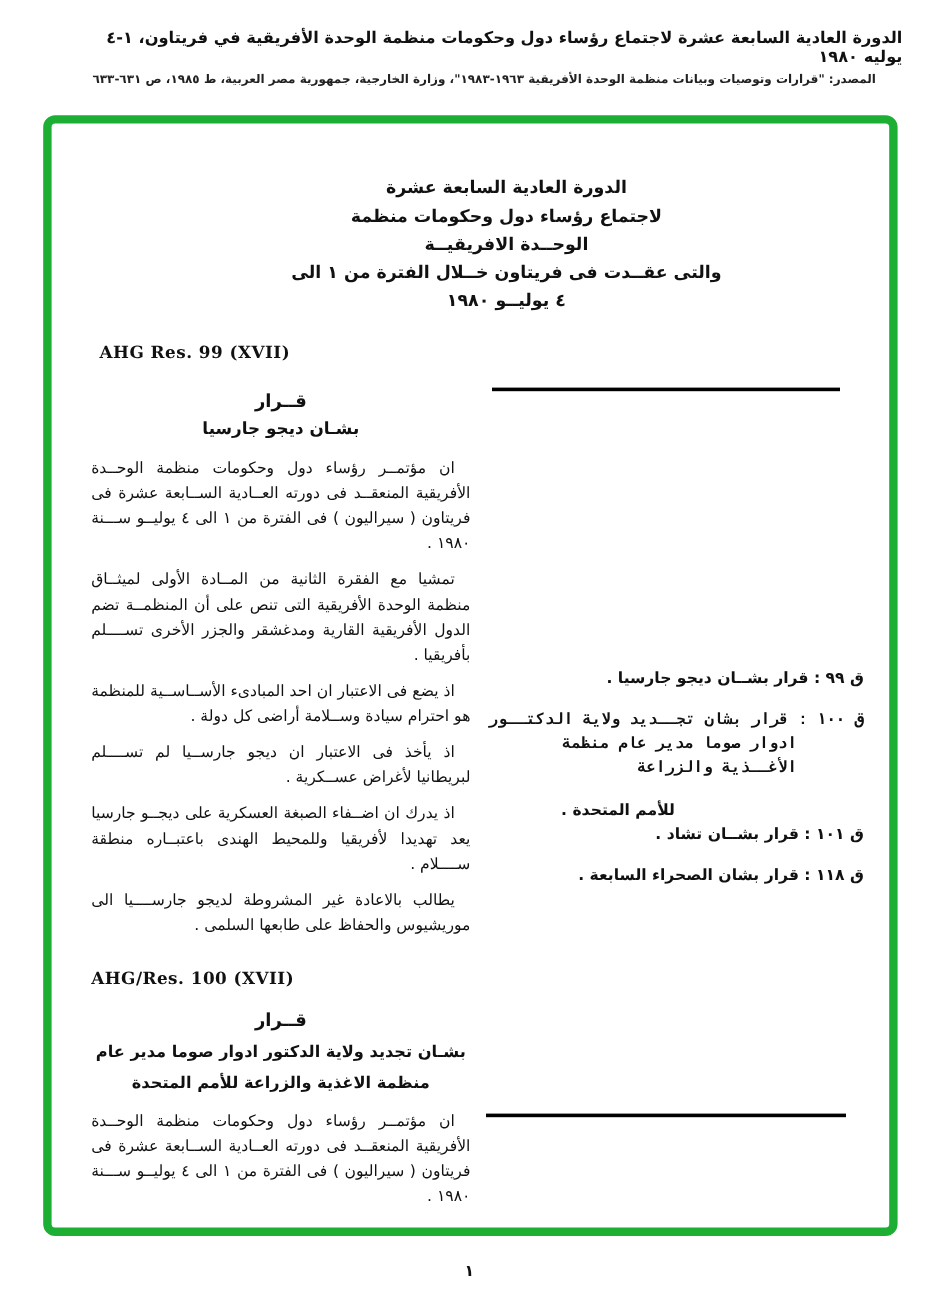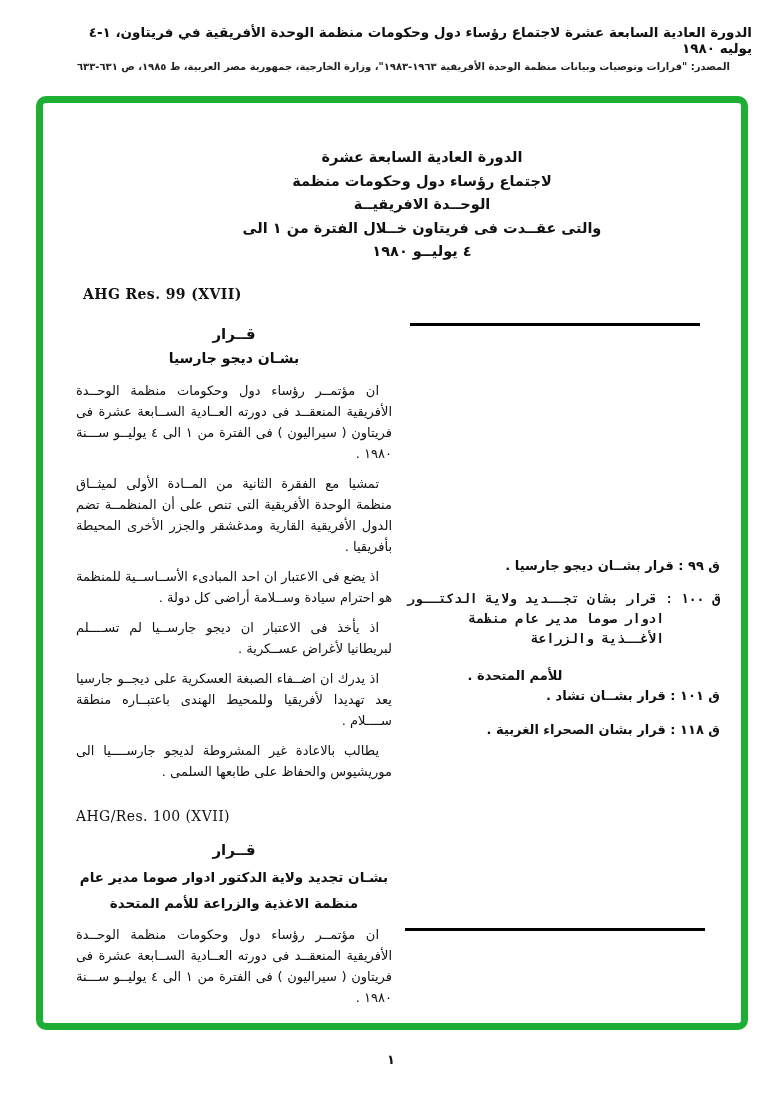--- a/index.html
+++ b/index.html
@@ -36,21 +36,21 @@
   .left-col{
     left:76px;top:308px;width:316px;direction:rtl;
   }
   .res-title{text-align:center;font-weight:bold;font-size:15px;line-height:20px;margin:16px 0 4px;}
   .res-subtitle{text-align:center;font-weight:bold;font-size:14px;line-height:20px;margin:0 0 12px;}
   .para{
     margin:0 0 9px;font-weight:normal;font-size:13px;line-height:21px;
     text-align:justify;text-indent:13px;
   }
   .ahg100{
-    font-family:"DejaVu Serif", serif;font-weight:normal;font-size:14px;
+    font-family:"DejaVu Serif", serif;font-weight:bold;font-size:14px;
     letter-spacing:.4px;direction:ltr;text-align:left;margin:26px 0 14px;
   }
   .res100-sub{
     text-align:center;font-weight:bold;font-size:13.5px;line-height:26px;margin:0 0 8px;
   }
   
   .rule1{left:410px;top:323px;width:290px;height:3px;background:#000;}
   .rule2{left:405px;top:928px;width:300px;height:3px;background:#000;}
   .toc{
     left:406px;top:556px;width:314px;direction:rtl;font-weight:bold;
@@ -86,21 +86,21 @@
   <div>والتى عقــدت فى فريتاون خــلال الفترة من ١ الى</div>
   <div>٤ يوليــو ١٩٨٠</div>
 </div>
 
 <div class="abs ahg99">AHG Res. 99 (XVII)</div>
 
 <div class="abs left-col">
   <div class="res-title">قــرار</div>
   <div class="res-subtitle">بشـان ديجو جارسيا</div>
   <p class="para">ان مؤتمــر رؤساء دول وحكومات منظمة الوحــدة الأفريقية المنعقــد فى دورته العــادية الســابعة عشرة فى فريتاون ( سيراليون ) فى الفترة من ١ الى ٤ يوليــو ســـنة ١٩٨٠ .</p>
-  <p class="para">تمشيا مع الفقرة الثانية من المــادة الأولى لميثــاق منظمة الوحدة الأفريقية التى تنص على أن المنظمــة تضم الدول الأفريقية القارية ومدغشقر والجزر الأخرى المحيطة بأفريقيا .</p>
+  <p class="para">تمشيا مع الفقرة الثانية من المــادة الأولى لميثــاق منظمة الوحدة الأفريقية التى تنص على أن المنظمــة تضم الدول الأفريقية القارية ومدغشقر والجزر الأخرى تســــلم بأفريقيا .</p>
   <p class="para">اذ يضع فى الاعتبار ان احد المبادىء الأســاســية للمنظمة هو احترام سيادة وســلامة أراضى كل دولة .</p>
   <p class="para">اذ يأخذ فى الاعتبار ان ديجو جارســيا لم تســــلم لبريطانيا لأغراض عســكرية .</p>
   <p class="para">اذ يدرك ان اضــفاء الصبغة العسكرية على ديجــو جارسيا يعد تهديدا لأفريقيا وللمحيط الهندى باعتبــاره منطقة ســــلام .</p>
   <p class="para">يطالب بالاعادة غير المشروطة لديجو جارســــيا الى موريشيوس والحفاظ على طابعها السلمى .</p>
 
   <div class="ahg100">AHG/Res. 100 (XVII)</div>
   <div class="res-title">قــرار</div>
   <div class="res100-sub">
     <div>بشـان تجديد ولاية الدكتور ادوار صوما مدير عام</div>
     <div>منظمة الاغذية والزراعة للأمم المتحدة</div>
@@ -119,19 +119,19 @@
     <span class="toc-num">ق ١٠٠ :</span>
     <span>قرار بشان تجــديد ولاية الدكتــور ادوار صوما مدير عام منظمة الأغــذية والزراعة</span>
   </div>
   <div class="toc-item toc-cont">للأمم المتحدة .</div>
   <div class="toc-item">
     <span class="toc-num">ق ١٠١ :</span>
     <span>قرار بشــان تشاد .</span>
   </div>
   <div class="toc-item">
     <span class="toc-num">ق ١١٨ :</span>
-    <span>قرار بشان الصحراء الغربية .</span>
+    <span>قرار بشان الصحراء السابعة .</span>
   </div>
 </div>
 
 <div class="abs rule2"></div>
 
 <div class="abs page-num">١</div>
 
 </body></html>

